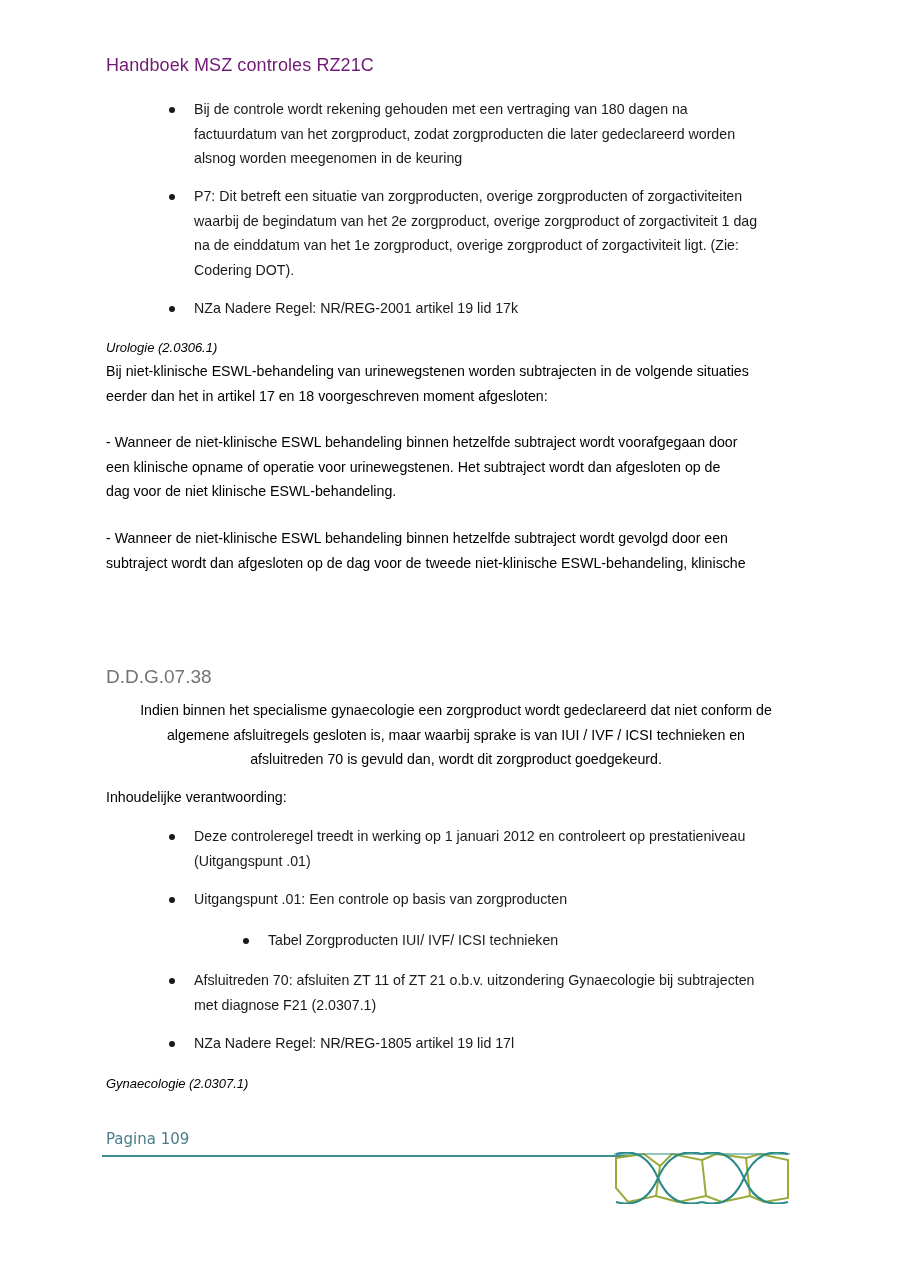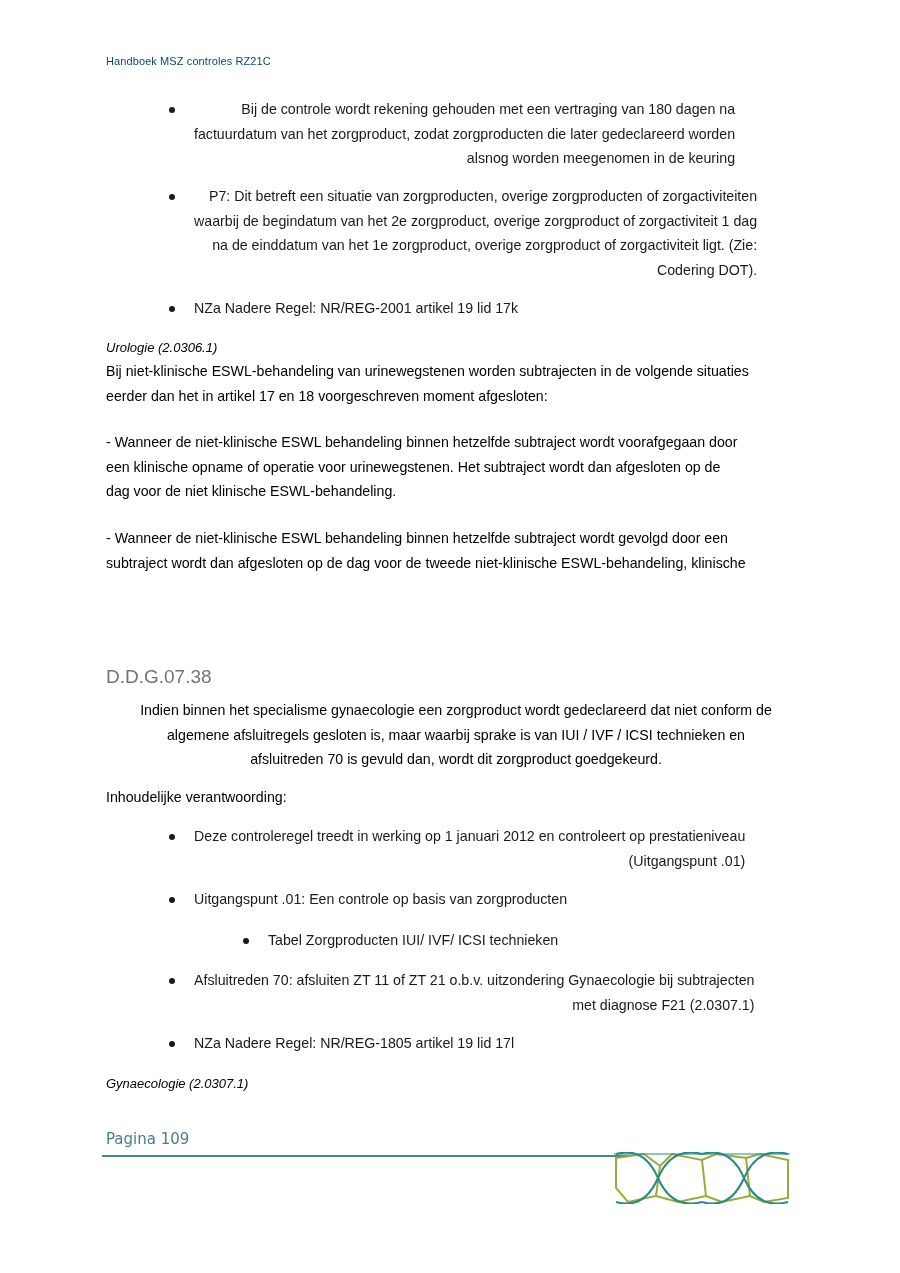--- a/index.html
+++ b/index.html
@@ -1,23 +1,23 @@
 <!DOCTYPE html>
 <html><head>
 <meta charset="utf-8">
 <style>
   html, body { margin:0; padding:0; background:#ffffff; }
   body { width:900px; height:1273px; position:relative; overflow:hidden;
          font-family:"Liberation Sans", sans-serif; color:#1a1a1a; }
-  .header { position:absolute; left:106px; top:55px; font-size:11px; color:#0c4a6e; letter-spacing:0.1px; }
+  .header { position:absolute; left:106px; top:55px; font-size:18px; color:#701a75; letter-spacing:0.1px; }
   .p { position:absolute; font-size:14.2px; line-height:24.5px; color:#000000; }
   .bullet { position:absolute; font-size:14.2px; line-height:24.5px; }
   .bullet .dot { position:absolute; left:0; top:0; width:20px; }
   .bullet .dot::before { content:""; position:absolute; left:3px; top:10px; width:6px; height:6px; border-radius:50%; background:#1a1a1a; }
-  .bullet .txt { position:absolute; left:28px; top:0;text-align:right; }
+  .bullet .txt { position:absolute; left:28px; top:0; }
   .italic { font-style:italic; font-size:13px; }
   .h2 { position:absolute; left:106px; top:666px; font-size:19px; color:#737373; }
   .footer-label { position:absolute; left:106px; top:1130px; font-size:15px; color:#4a7c8c; font-family:"DejaVu Sans", sans-serif; }
   .footer-line { position:absolute; left:102px; top:1155px; width:528px; height:2px; background:#3f8b8e; }
   .logo { position:absolute; left:614px; top:1152px; }
 </style>
 </head>
 <body>
 
 <div class="header">Handboek MSZ controles RZ21C</div>

